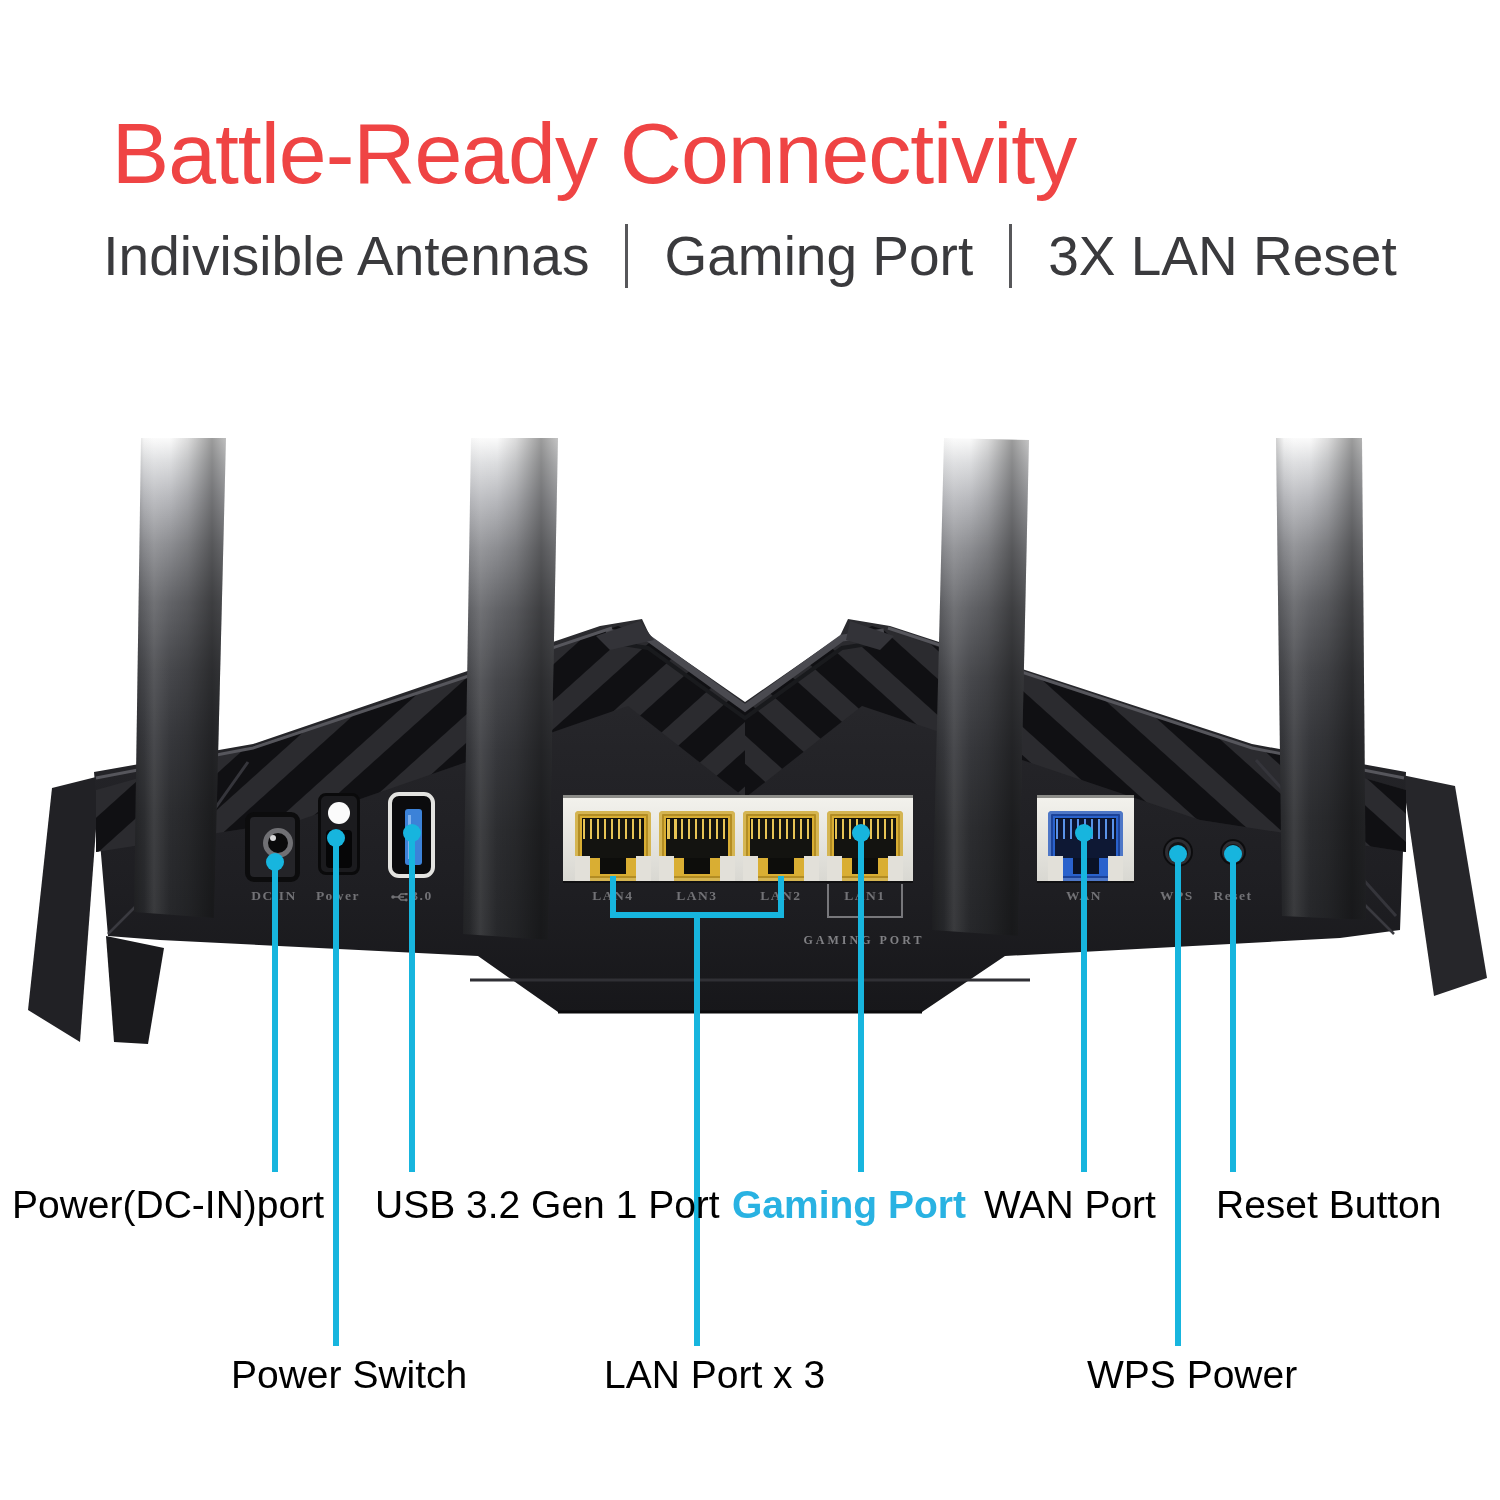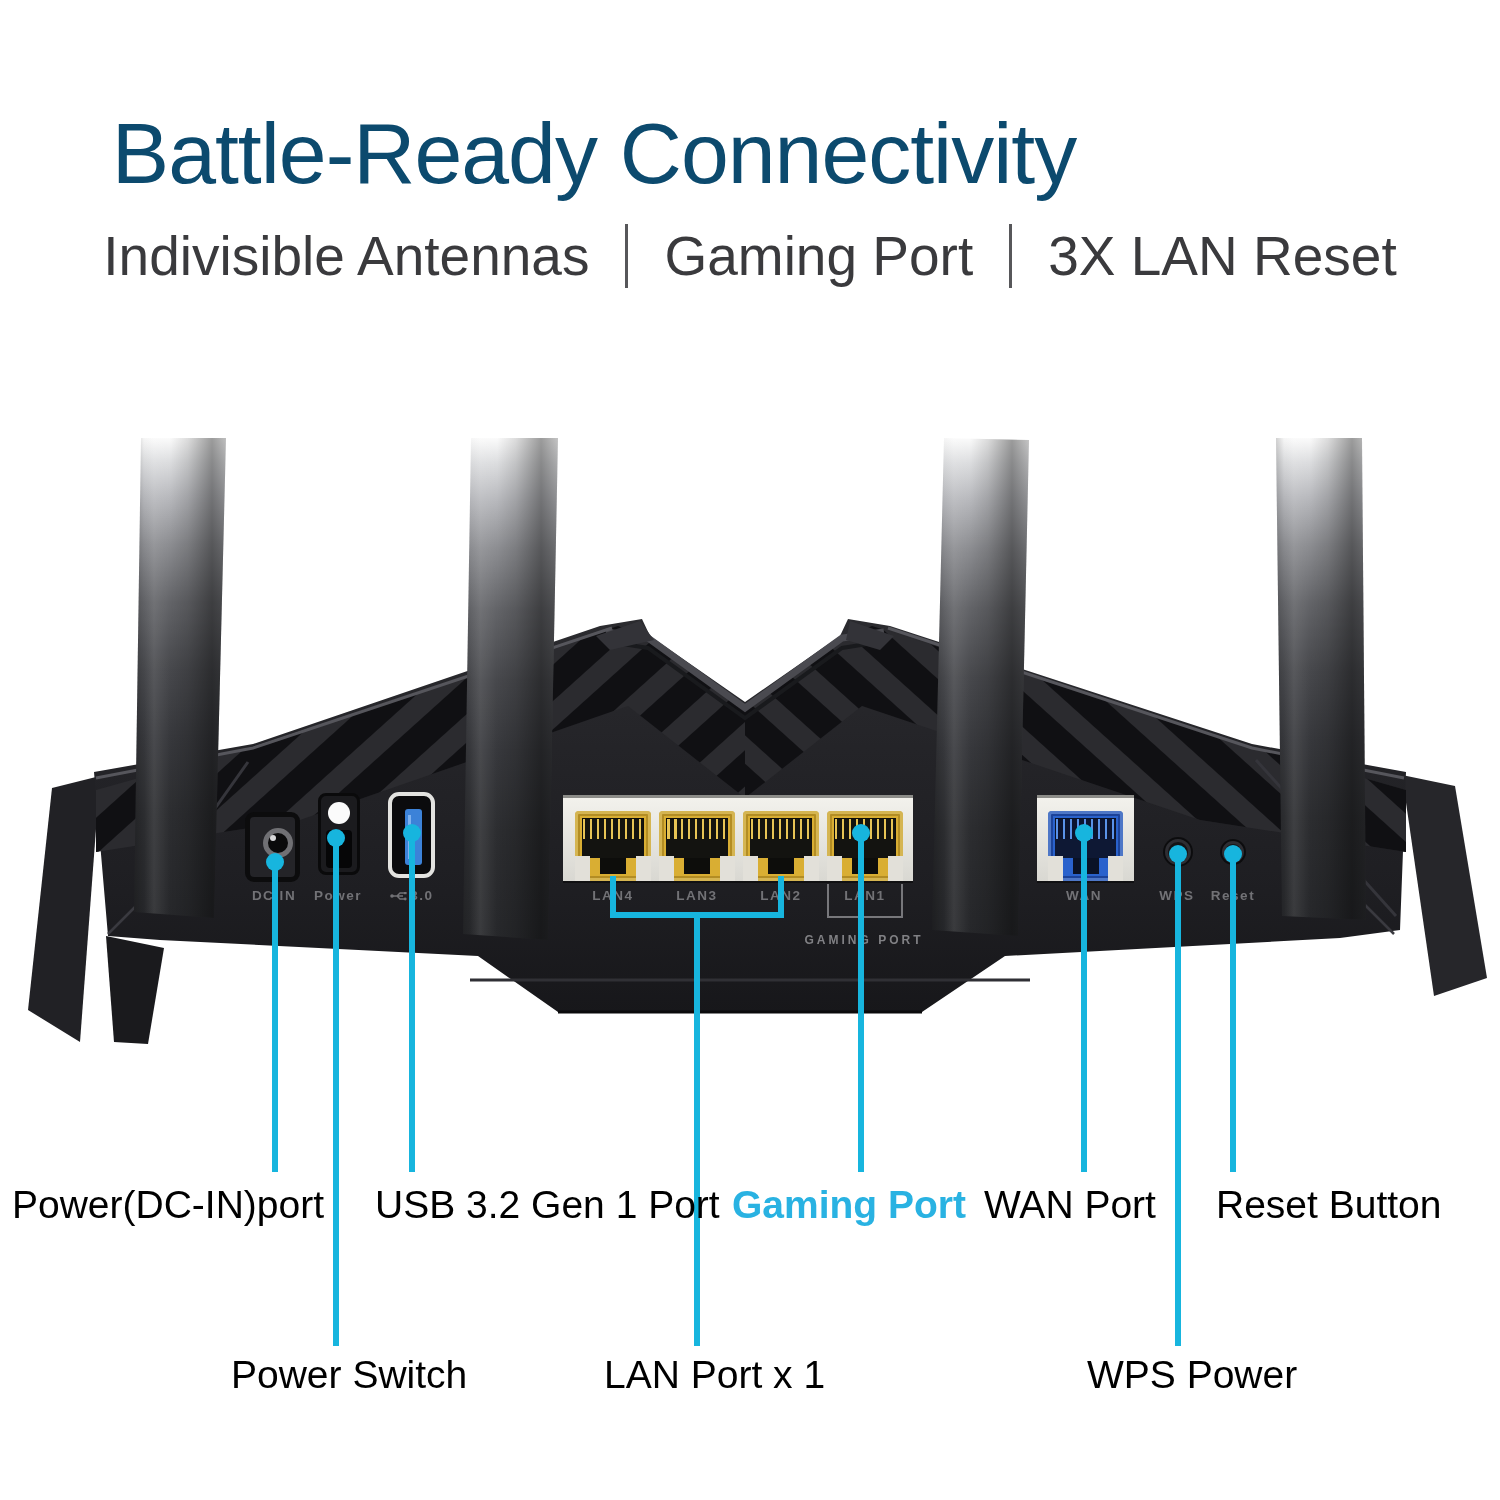--- a/index.html
+++ b/index.html
@@ -3,21 +3,21 @@
 <meta charset="utf-8">
 <style>
   html,body{margin:0;padding:0;background:#ffffff;}
   .stage{
     position:relative; width:1500px; height:1500px; background:#fff; overflow:hidden;
     font-family:"Liberation Sans", sans-serif;
   }
   
   .title{
     position:absolute; left:0; top:104px; width:1188px; text-align:center;
-    font-size:86px; font-weight:300; color:#0c4a6e; letter-spacing:-1px;
+    font-size:86px; font-weight:300; color:#ef4444; letter-spacing:-1px;
   }
   .subtitle{
     position:absolute; left:0; top:224px; width:1500px;
     display:flex; justify-content:center; align-items:center; gap:36px;
     font-size:55px; font-weight:300; color:#3a3a3d;
   }
   .subtitle .sep{width:3px; height:64px; background:#57575a;}
   
   .antenna{
     position:absolute;
@@ -27,21 +27,21 @@
   }
   .ant1{left:130px; top:438px; width:100px; height:482px;
         clip-path:polygon(11px 0,96px 0,84px 480px,4px 474px);}
   .ant2{left:455px; top:438px; width:105px; height:504px;
         clip-path:polygon(16px 0,103px 0,93px 502px,8px 496px);}
   .ant3{left:930px; top:438px; width:100px; height:500px;
         clip-path:polygon(14px 0,99px 2px,88px 498px,2px 492px);}
   .ant4{left:1270px; top:438px; width:100px; height:486px;
         clip-path:polygon(6px 0,92px 0,96px 482px,12px 478px);}
   
-  .ports{position:absolute; left:0; top:0; width:1356px; height:1500px;}
+  .ports{position:absolute; left:0; top:0; width:1356px; height:1500px;font-family:Liberation Serif, serif;}
   .dcin-block{position:absolute; left:245px; top:812px; width:55px; height:70px;
     background:#242428; border:5px solid #0c0c0d; border-radius:9px; box-sizing:border-box;}
   .dcin-ring{position:absolute; left:13px; top:11px; width:30px; height:30px; box-sizing:border-box;
     border-radius:50%; background:#0a0a0b; border:5px solid #707074;}
   .dcin-ring::after{content:""; position:absolute; left:2px; top:2px; width:6px; height:6px;
     border-radius:50%; background:#d8d8da;}
   .power-block{position:absolute; left:318px; top:793px; width:42px; height:82px;
     background:#1b1b1e; border:3px solid #0a0a0b; border-radius:8px; box-sizing:border-box;}
   .power-knob{position:absolute; left:7px; top:6px; width:22px; height:22px; border-radius:50%; background:#fbfbfb;}
   .power-recess{position:absolute; left:5px; top:34px; width:26px; height:38px; background:#060607; border-radius:4px;}
@@ -252,16 +252,16 @@
   <div class="cdot" style="left:1224px; top:845px;"></div>
   <div class="cline" style="left:1230px; top:854px; height:318px;"></div>
 
   <div class="callout" style="left:12px;   top:1183px;">Power(DC-IN)port</div>
   <div class="callout" style="left:375px;  top:1183px;">USB 3.2 Gen 1 Port</div>
   <div class="callout accent" style="left:732px; top:1183px;">Gaming Port</div>
   <div class="callout" style="left:984px;  top:1183px;">WAN Port</div>
   <div class="callout" style="left:231px;  top:1353px;">Power Switch</div>
 
   <div class="callout" style="left:1216px; top:1183px;">Reset Button</div>
-  <div class="callout" style="left:604px;  top:1353px;">LAN Port x 1</div>
+  <div class="callout" style="left:604px;  top:1353px;">LAN Port x 3</div>
   <div class="callout" style="left:1087px; top:1353px;">WPS Power</div>
 
 </div>
 
 </body></html>

